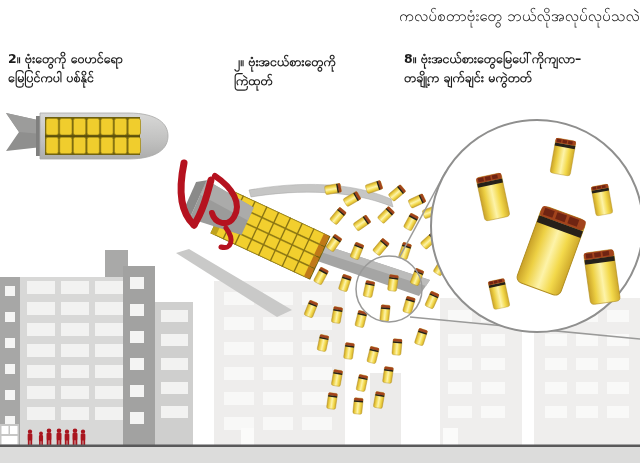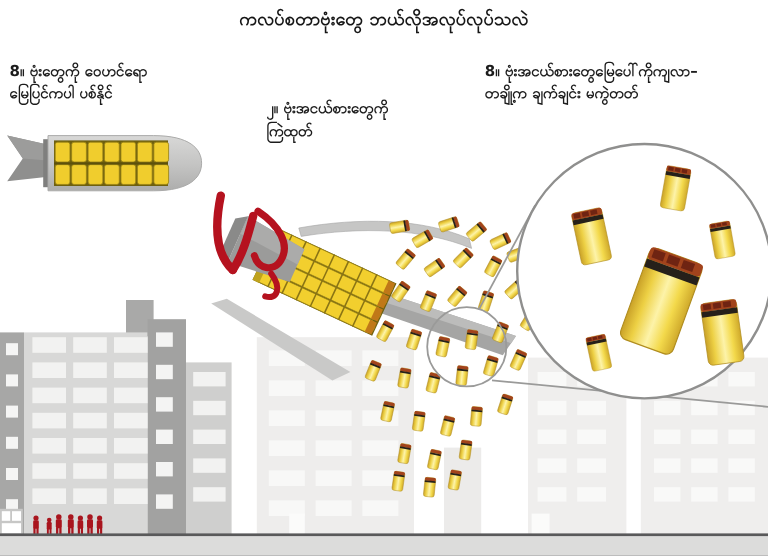--- a/index.html
+++ b/index.html
@@ -2,29 +2,29 @@
 <html><head>
 <meta charset="utf-8">
 <style>
   html,body{margin:0;padding:0;background:#888;}
   .stage{
     position:relative;width:640px;height:463px;background:#ffffff;
     overflow:hidden;font-family:"DejaVu Sans","Liberation Sans",sans-serif;
   }
   .stage svg{position:absolute;left:0;top:0;}
   .title{
-    position:absolute;left:0;top:6px;width:100%;text-align:center;
-    font-weight:bold;font-size:15px;color:#161616;letter-spacing:.2px;
+    position:absolute;left:0;top:6px;width:100%;text-align:right;
+    font-weight:normal;font-size:15px;color:#161616;letter-spacing:.2px;
   }
   .step{
     position:absolute;font-weight:bold;font-size:12.5px;line-height:1.55;
     color:#1c1c1c;white-space:pre-line;
   }
   .s1{left:8px;top:49px;width:176px;}
-  .s2{left:222px;top:52px;width:164px;margin-top:28px;}
+  .s2{left:234px;top:52px;width:164px;}
   .s3{left:404px;top:49px;width:234px;}
 </style>
 </head>
 <body>
 
 <div class="stage">
 
 <svg width="640" height="463" viewBox="0 0 640 463">
   <defs>
     <linearGradient id="gy" x1="0" y1="0" x2="1" y2="0">
@@ -315,20 +315,20 @@
           <use href="#bomblet-lg" transform="translate(493 197) rotate(-12) scale(0.85)"></use>
           <use href="#bomblet-lg" transform="translate(551 251) rotate(20) scale(1.55)"></use>
           <use href="#bomblet-lg" transform="translate(602 200) rotate(-10) scale(0.57)"></use>
           <use href="#bomblet-lg" transform="translate(602 277) rotate(-8) scale(1)"></use>
           <use href="#bomblet-lg" transform="translate(499 294) rotate(-12) scale(0.55)"></use>
         </g>
   </g>
 </svg>
 
 <div class="title">ကလပ်စတာဗုံးတွေ ဘယ်လိုအလုပ်လုပ်သလဲ</div>
-<div class="step s1">8။ ဗုံးတွေကို ဝေဟင်ရော
+<div class="step s1">2။ ဗုံးတွေကို ဝေဟင်ရော
 မြေပြင်ကပါ ပစ်နိုင်</div>
 <div class="step s2">၂။ ဗုံးအငယ်စားတွေကို
 ကြဲထုတ်</div>
 <div class="step s3">8။ ဗုံးအငယ်စားတွေမြေပေါ်ကိုကျလာ–
 တချို့က ချက်ချင်း မကွဲတတ်</div>
 
 </div>
 
 </body></html>

